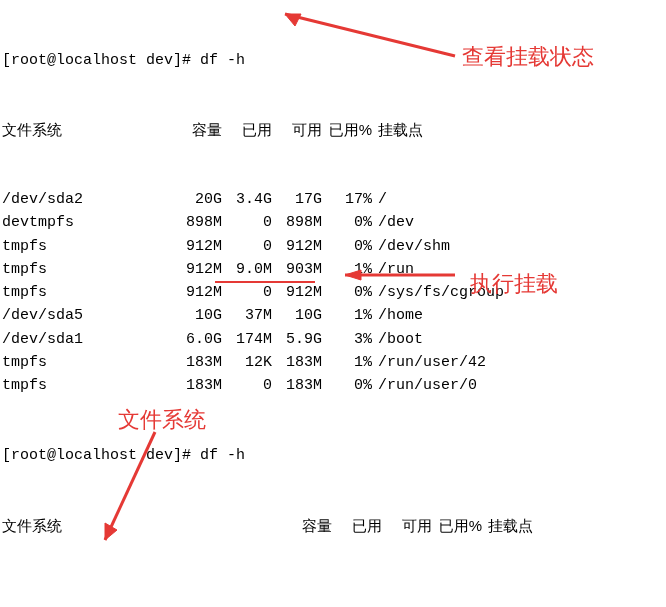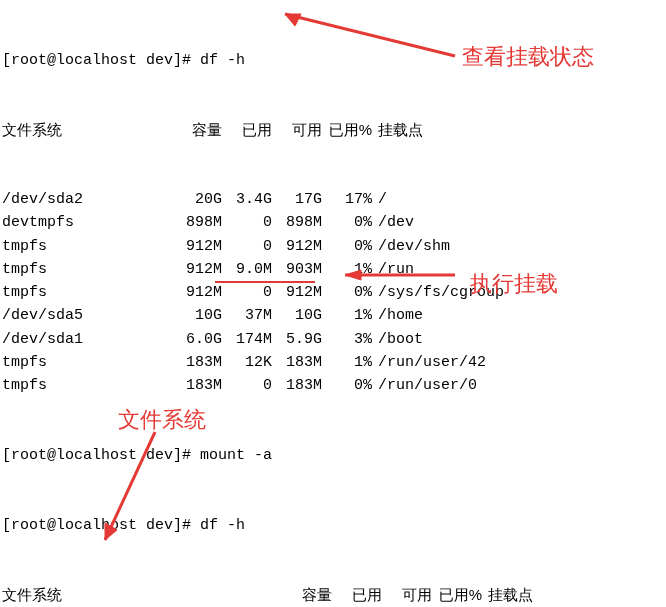--- a/index.html
+++ b/index.html
@@ -50,21 +50,20 @@
   <div>[root@localhost dev]# df -h</div>
   <div class="row hdr">
     <span class="c-fs">文件系统</span>
     <span class="c-sz">容量</span>
     <span class="c-us">已用</span>
     <span class="c-av">可用</span>
     <span class="c-pc">已用%</span>
     <span class="c-mt">挂载点</span>
   </div>
   <div id="df1rows"><div class="row"><span class="c-fs">/dev/sda2</span><span class="c-sz">20G</span><span class="c-us">3.4G</span><span class="c-av">17G</span><span class="c-pc">17%</span><span class="c-mt">/</span></div><div class="row"><span class="c-fs">devtmpfs</span><span class="c-sz">898M</span><span class="c-us">0</span><span class="c-av">898M</span><span class="c-pc">0%</span><span class="c-mt">/dev</span></div><div class="row"><span class="c-fs">tmpfs</span><span class="c-sz">912M</span><span class="c-us">0</span><span class="c-av">912M</span><span class="c-pc">0%</span><span class="c-mt">/dev/shm</span></div><div class="row"><span class="c-fs">tmpfs</span><span class="c-sz">912M</span><span class="c-us">9.0M</span><span class="c-av">903M</span><span class="c-pc">1%</span><span class="c-mt">/run</span></div><div class="row"><span class="c-fs">tmpfs</span><span class="c-sz">912M</span><span class="c-us">0</span><span class="c-av">912M</span><span class="c-pc">0%</span><span class="c-mt">/sys/fs/cgroup</span></div><div class="row"><span class="c-fs">/dev/sda5</span><span class="c-sz">10G</span><span class="c-us">37M</span><span class="c-av">10G</span><span class="c-pc">1%</span><span class="c-mt">/home</span></div><div class="row"><span class="c-fs">/dev/sda1</span><span class="c-sz">6.0G</span><span class="c-us">174M</span><span class="c-av">5.9G</span><span class="c-pc">3%</span><span class="c-mt">/boot</span></div><div class="row"><span class="c-fs">tmpfs</span><span class="c-sz">183M</span><span class="c-us">12K</span><span class="c-av">183M</span><span class="c-pc">1%</span><span class="c-mt">/run/user/42</span></div><div class="row"><span class="c-fs">tmpfs</span><span class="c-sz">183M</span><span class="c-us">0</span><span class="c-av">183M</span><span class="c-pc">0%</span><span class="c-mt">/run/user/0</span></div></div>
-  <div>[root@localhost dev]# mount -a</div>
   <div>[root@localhost dev]# df -h</div>
   <div class="row hdr">
     <span class="c-fs2">文件系统</span>
     <span class="c-sz2">容量</span>
     <span class="c-us2">已用</span>
     <span class="c-av2">可用</span>
     <span class="c-pc2">已用%</span>
     <span class="c-mt2">挂载点</span>
   </div>
   

